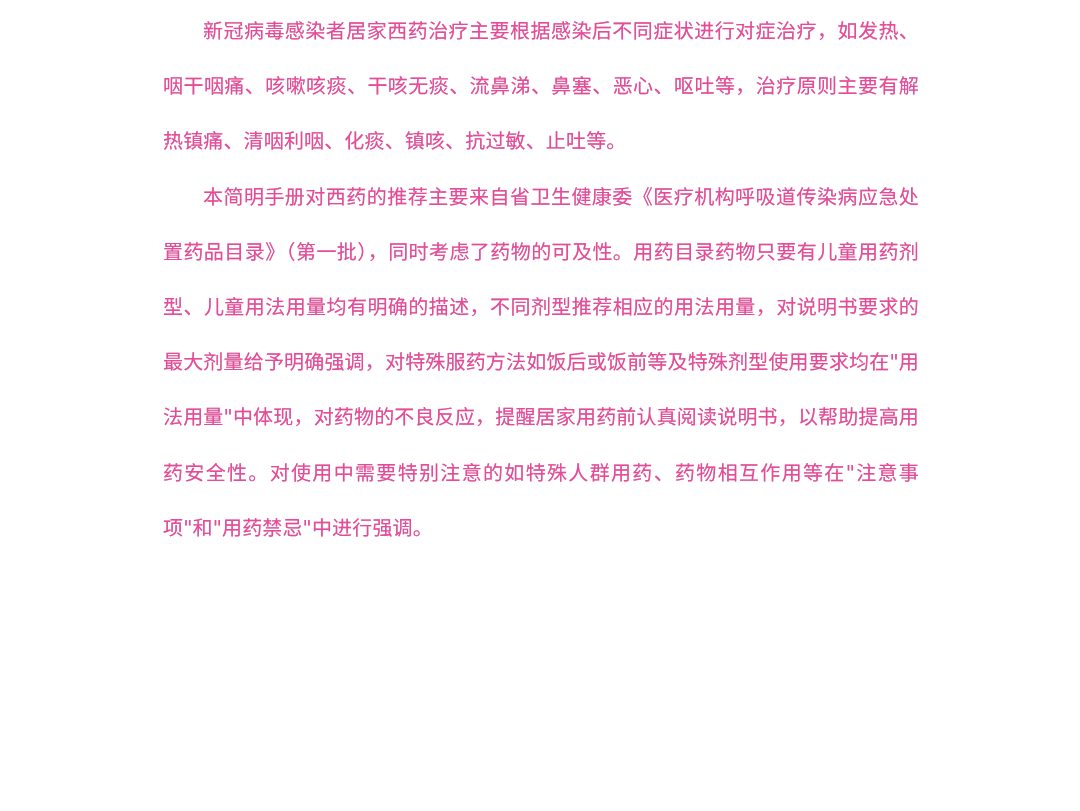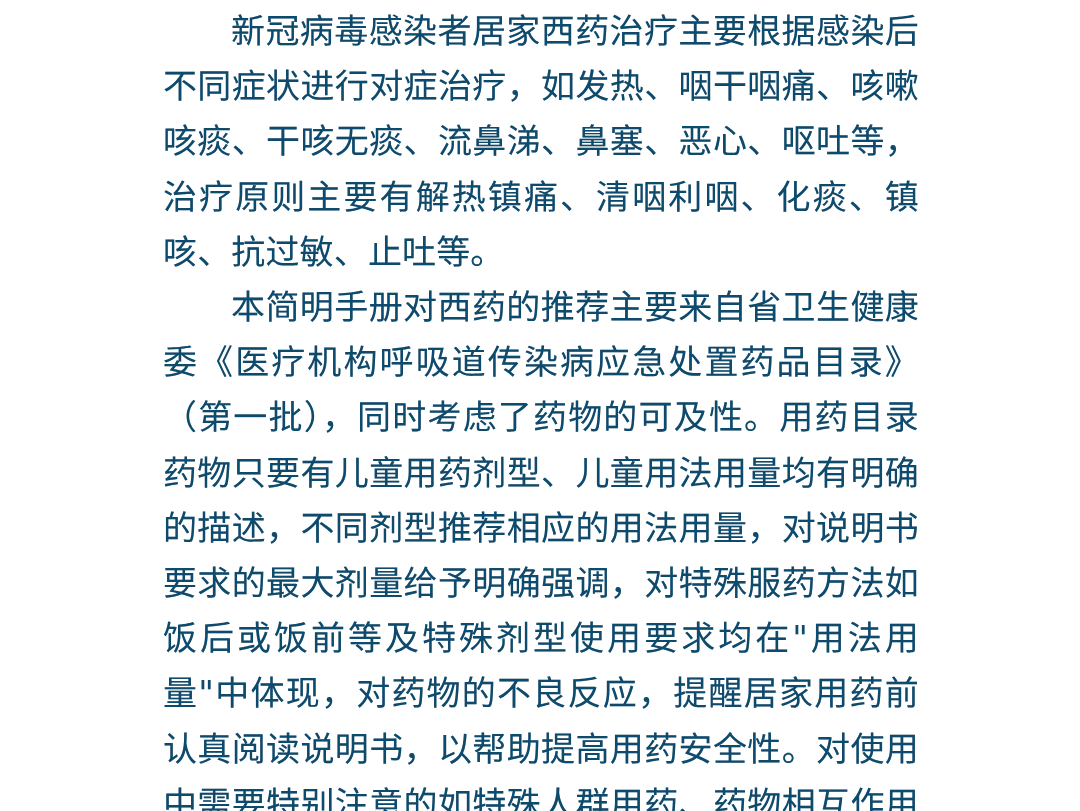--- a/index.html
+++ b/index.html
@@ -28,24 +28,24 @@
     position: absolute;
     left: 163px;
     top: 4px;
     width: 756px;
   }
 
   .para {
     margin: 0;
     padding: 0;
     text-indent: 2em;
-    font-size: 34px;
+    font-size: 20px;
     line-height: 55.2px;
     letter-spacing: 0.15px;
-    color: #0c4a6e;
+    color: #ec4899;
     text-align: justify;
     text-justify: inter-ideograph;
     font-weight: 400;
     -webkit-font-smoothing: antialiased;
     word-break: break-all;
     font-family: "DejaVu Serif", "Liberation Serif", serif;
   }
 
   .para + .para {
     margin-top: 0;

